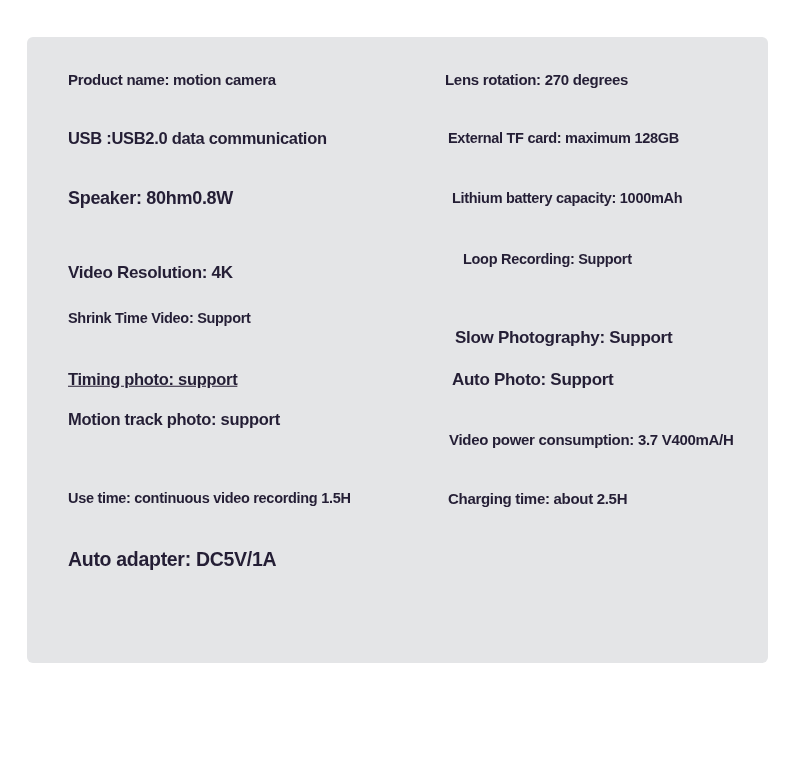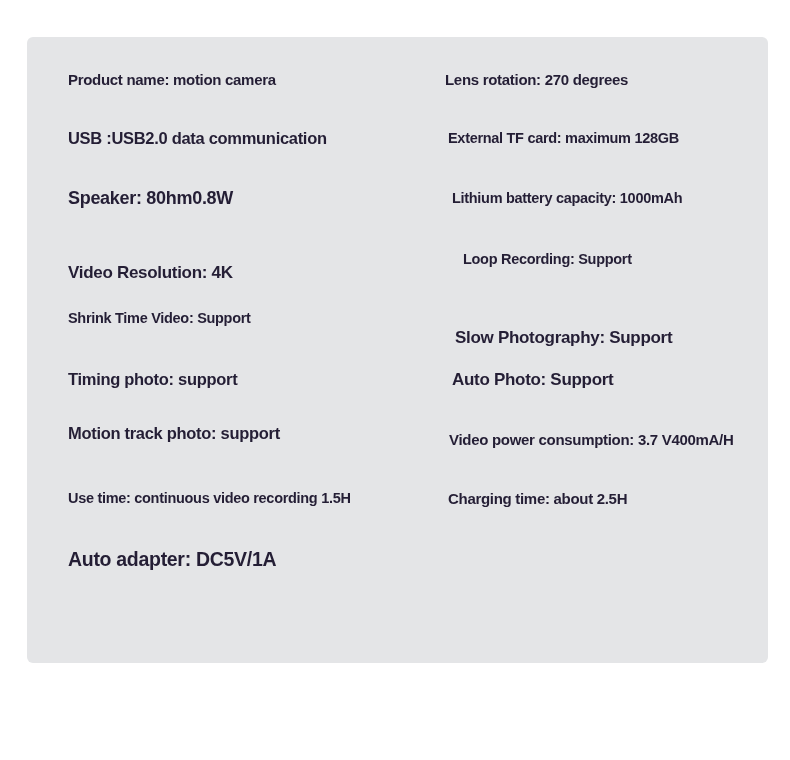--- a/index.html
+++ b/index.html
@@ -34,22 +34,22 @@
     white-space: nowrap;
     line-height: 1;
     letter-spacing: -0.3px;
   }
   
   .l1 { left: 41px; top: 42px;  font-size: 15px;   }
   .l2 { left: 41px; top: 101px; font-size: 16.5px; }
   .l3 { left: 41px; top: 161px; font-size: 18px; text-align: right;   }
   .l4 { left: 41px; top: 235px; font-size: 17px;   }
   .l5 { left: 41px; top: 281px; font-size: 14.5px; }
-  .l6 { left: 41px; top: 342px; font-size: 16.5px; }
-  .l7 { left: 41px; top: 396px; font-size: 16.5px; }
+  .l6 { left: 41px; top: 342px; font-size: 16.5px; text-decoration: underline; }
+  .l7 { left: 41px; top: 382px; font-size: 16.5px; }
   .l8 { left: 41px; top: 461px; font-size: 14.5px; }
   .l9 { left: 41px; top: 523px; font-size: 19.5px; }
   
   .r1 { left: 418px; top: 42px;  font-size: 15px;   }
   .r2 { left: 421px; top: 101px; font-size: 14.5px; }
   .r3 { left: 425px; top: 161px; font-size: 14.5px; }
   .r4 { left: 436px; top: 222px; font-size: 14.5px; }
   .r5 { left: 428px; top: 281px; font-size: 17px; margin-top: 19px;   }
   .r6 { left: 425px; top: 342px; font-size: 17px;   }
   .r7 { left: 422px; top: 402px; font-size: 15px;   }

